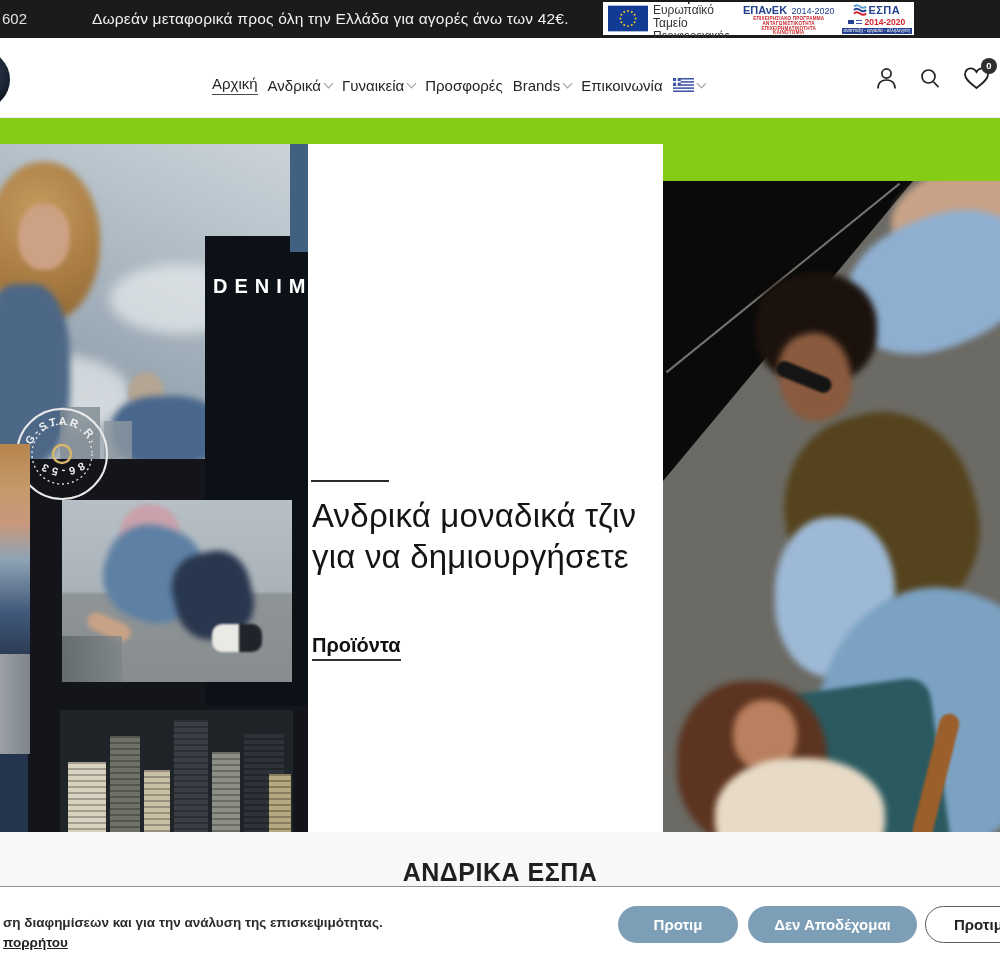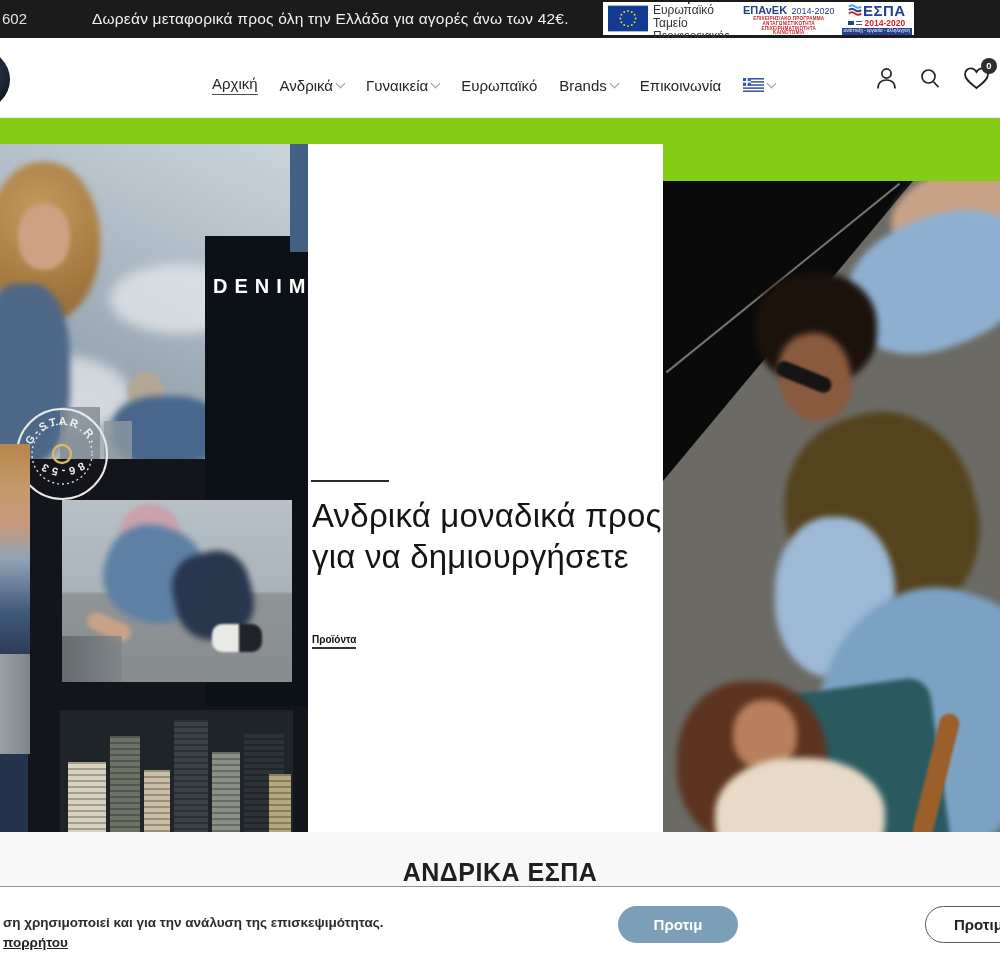--- a/index.html
+++ b/index.html
@@ -18,33 +18,33 @@
   .eu-text { line-height:1.05; }
   .eu-text .t1 { font-size:10.5px; font-weight:bold; color:#1a1a1a; }
   .eu-text .t2 { font-size:12px; color:#333; }
   .epanek { text-align:center; line-height:1; margin-left:8px; }
   .epanek .row1 { white-space:nowrap; }
   .epanek .name { font-size:11px; font-weight:bold; color:#24408e; }
   .epanek .yrs  { font-size:9px; color:#24408e; }
   .epanek .sub  { font-size:4.6px; font-weight:bold; color:#cc2229; letter-spacing:.2px; }
   .espa { text-align:center; line-height:1; margin-left:2px; }
   .espa .row1 { display:flex; align-items:center; justify-content:center; gap:1px; }
-  .espa .name { font-size:15px; font-weight:bold; color:#24408e; letter-spacing:.5px; }
+  .espa .name { font-size:11px; font-weight:bold; color:#24408e; letter-spacing:.5px; }
   .espa .yrs-row { display:flex; align-items:center; gap:2px; justify-content:center; margin-top:1px; }
   .mini-flag { width:6px; height:4px; display:inline-block; }
   .espa .yrs { font-size:8.5px; font-weight:bold; color:#d1222a; }
   .espa .bar { margin-top:1px; background:#24408e; color:#fff; font-size:4.5px;
                padding:1px 2px; white-space:nowrap; }
 
   
   .header { left:0; top:38px; width:1000px; height:80px; background:#fff; border-bottom:1px solid #ececec; }
   .logo { left:-49px; top:12px; width:59px; height:59px; border-radius:50%;
           background:radial-gradient(circle at 60% 40%, #32435c 0%, #121a26 55%, #05070b 100%);
           cursor:pointer; }
-  .nav { left:212px; top:0; height:94px; display:flex; align-items:center; gap:22px; }
+  .nav { left:212px; top:0; height:94px; display:flex; align-items:center; gap:10px; }
   .nav-item { display:flex; align-items:center; gap:4px; font-size:15px; color:#262626;
               font-weight:500; cursor:pointer; white-space:nowrap; }
   .nav-item.active > span:first-child { border-bottom:1.5px solid #4a4a4a; padding-bottom:2px; }
   .caret { width:7px; height:7px; border-right:1.6px solid #9a9a9a; border-bottom:1.6px solid #9a9a9a;
            transform:rotate(45deg); margin-top:-4px; }
   .hicons { right:0; top:0; height:80px; display:flex; align-items:center; gap:23px; padding-right:10px; }
   .hicon { cursor:pointer; position:relative; display:flex; align-items:center; }
   .wl-badge { position:absolute; top:-8px; right:-7px; width:16px; height:16px; border-radius:50%;
               background:#2f2f2f; color:#fff; font-size:9.5px; font-weight:bold;
               display:flex; align-items:center; justify-content:center; }
@@ -70,21 +70,21 @@
   .sliver-woman { left:0; top:300px; width:30px; height:210px; overflow:hidden;
     background:linear-gradient(180deg,#b7854d 0%,#c59a6b 22%,#c8987c 38%,#8fa3b5 55%,#41597a 80%,#2c3c55 100%); }
   .sliver-bldg { left:0; top:510px; width:30px; height:100px;
     background:linear-gradient(90deg,#9aa0a5,#7d848a); }
   .sliver-jeans { left:0; top:610px; width:28px; height:78px; background:#24344c; }
 
   .mid-panel { left:308px; top:0; width:355px; height:688px; background:#fff; }
   .overline { left:3px; top:336px; width:78px; height:2px; background:#2a2a2a; }
   .hero-title { left:4px; top:351px; font-size:33px; line-height:41px; color:#141414;
                 font-weight:500; white-space:nowrap; letter-spacing:.2px; }
-  .hero-cta { left:4px; top:490px; font-size:10px; font-weight:bold; color:#111;
+  .hero-cta { left:4px; top:490px; font-size:20px; font-weight:bold; color:#111;
               border-bottom:2px solid #333; padding-bottom:2px; cursor:pointer; display:inline-block; }
 
   .rphoto { left:663px; top:37px; width:337px; height:651px; background:#6b6a64; overflow:hidden; cursor:pointer; }
   .rphoto .soft { filter:blur(3px); border-radius:46%; }
   .corner-dark { left:0; top:0; width:250px; height:300px; background:#0a0a0a;
                  clip-path:polygon(0 0, 100% 0, 0 100%); }
   .corner-line { left:-30px; top:96px; width:300px; height:2px; background:#8f8f88; opacity:.8;
                  transform:rotate(-39deg); }
 
   
@@ -175,21 +175,21 @@
       </div>
       <div class="nav-item">
         <span>Ανδρικά</span>
         <span class="caret"></span>
       </div>
       <div class="nav-item">
         <span>Γυναικεία</span>
         <span class="caret"></span>
       </div>
       <div class="nav-item">
-        <span>Ευρωπαϊκό</span>
+        <span>Προσφορές</span>
       </div>
       <div class="nav-item">
         <span>Brands</span>
         <span class="caret"></span>
       </div>
       <div class="nav-item">
         <span>Επικοινωνία</span>
       </div>
       <div class="nav-item">
         <svg width="21" height="14" viewBox="0 0 27 18">
@@ -282,21 +282,21 @@
       </div>
 
       <div class="abs sliver-woman"></div>
       <div class="abs sliver-bldg"></div>
       <div class="abs sliver-jeans"></div>
     </div>
 
     <div class="abs mid-panel">
       <div class="abs overline"></div>
       <div class="abs hero-title">
-        <div>Ανδρικά μοναδικά προς</div>
+        <div>Ανδρικά μοναδικά τζιν</div>
         <div>για να δημιουργήσετε</div>
       </div>
       <span class="abs hero-cta">Προϊόντα</span>
     </div>
 
     <div class="abs rphoto">
       <div class="blob corner-dark abs"></div>
       <div class="blob corner-line abs"></div>
       <div class="blob soft" style="right:-28px;top:-14px;width:140px;height:76px;background:#c8a287;transform:rotate(-24deg)"></div>
       <div class="blob soft" style="right:-34px;top:36px;width:190px;height:130px;background:#8fafd0;transform:rotate(-22deg)"></div>
@@ -312,19 +312,20 @@
       <div class="blob soft" style="left:52px;bottom:-46px;width:170px;height:120px;background:#e7dac6"></div>
       <div class="blob" style="right:54px;bottom:-10px;width:20px;height:130px;border-radius:10px;background:#9b5f2b;transform:rotate(14deg);filter:blur(1px)"></div>
     </div>
   </div>
 
   <div class="abs band">
     <div class="abs sec-title" style="top:26px">ΑΝΔΡΙΚΑ ΕΣΠΑ</div>
   </div>
 
   <div class="abs cookie">
-    <div class="abs l2">ση χρησιμοποιεί και για την ανάλυση της επισκεψιμότητας.</div>
+    <div class="abs l2">ση διαφημίσεων και για την ανάλυση της επισκεψιμότητας.</div>
     <span class="abs lk">πορρήτου</span>
     <button class="pill accept" style="background:#7d9eb7">Προτιμ</button>
+    <button class="pill decline" style="background:#7d9eb7">Δεν Αποδέχομαι</button>
     <button class="pill prefs">Προτιμ</button>
   </div>
 
 </div>
 
 </body></html>

